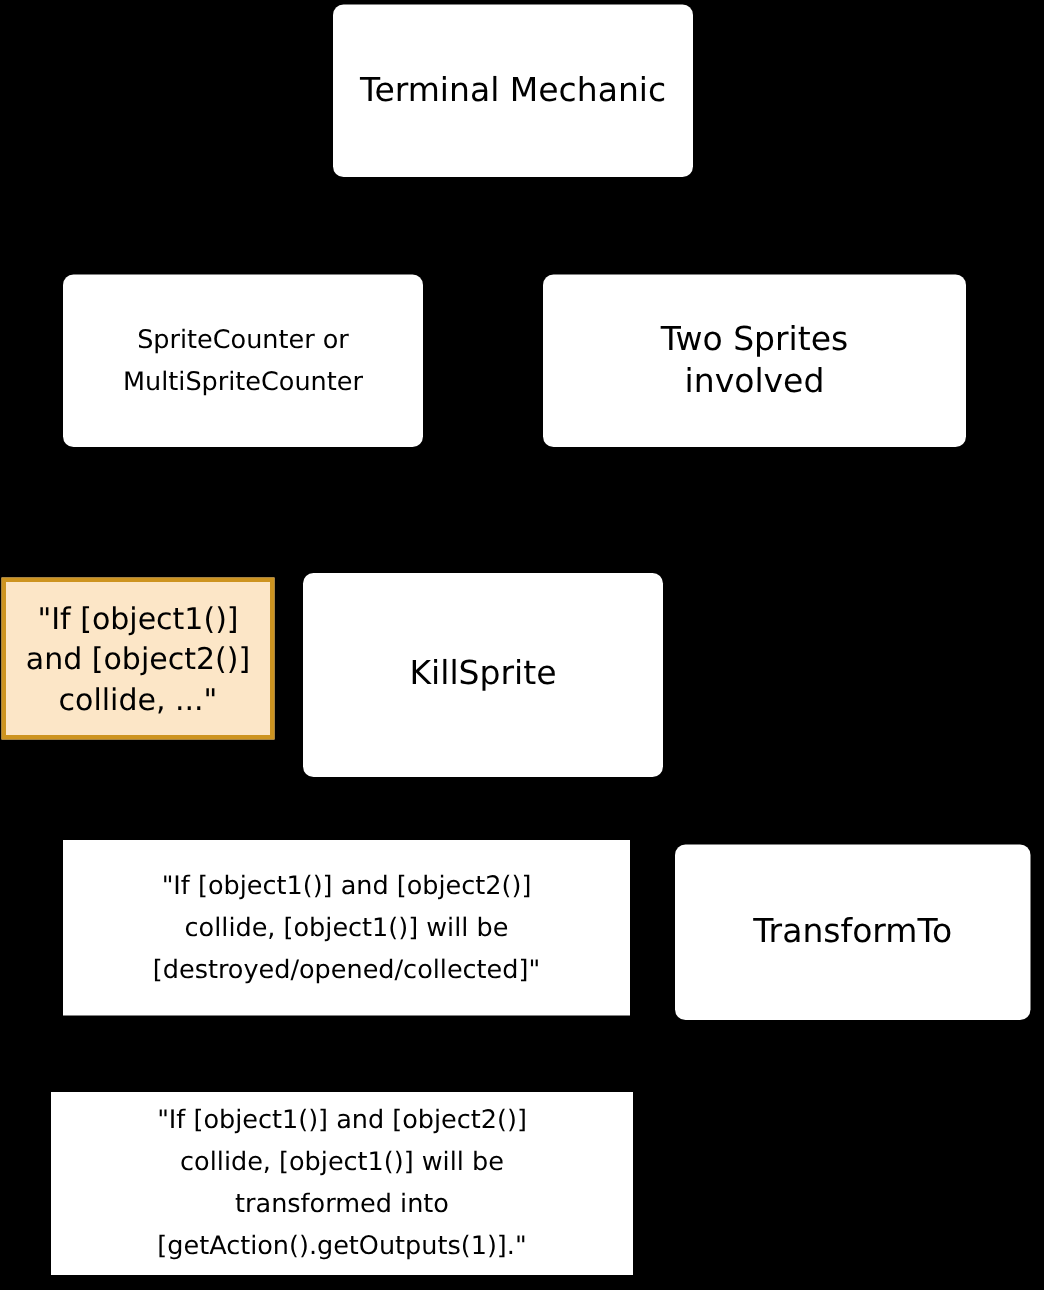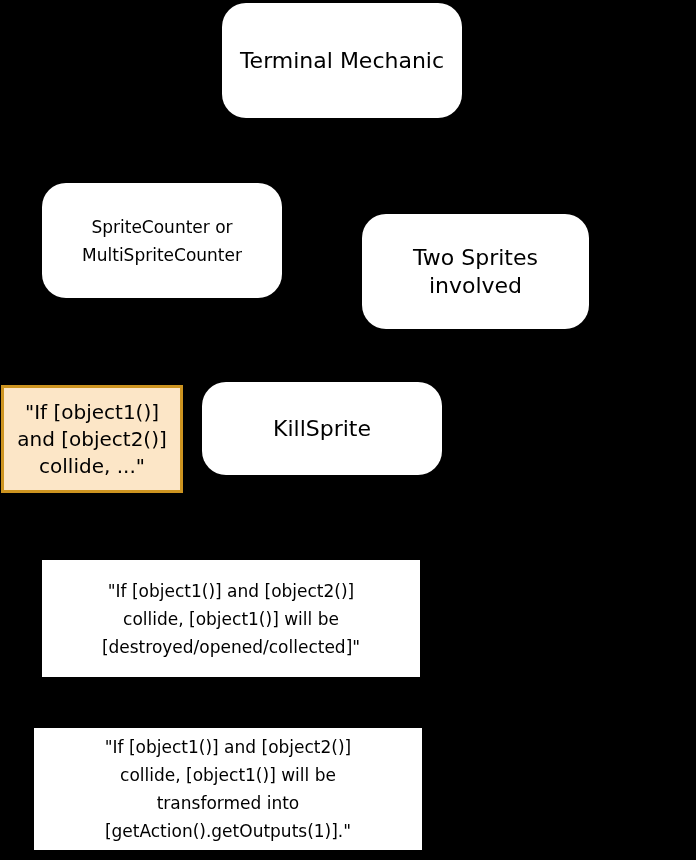--- a/index.html
+++ b/index.html
@@ -9,32 +9,32 @@
     font-family:"DejaVu Sans","Liberation Sans",sans-serif;
   }
   .diagram-canvas{position:absolute;left:0;top:0;width:696px;height:860px;background:#000000;}
   .node{
     position:absolute;box-sizing:border-box;
     display:flex;align-items:center;justify-content:center;
     background:#ffffff;color:#000000;
     text-align:center;white-space:pre-line;
     font-size:17px;line-height:28px;
   }
-  .rounded{border-radius:24px;}
+  .rounded{border-radius:7px;}
   .big{font-size:22px;}
   .highlight{
     background:#fce6c7;
     border:3px solid #cd9420;
     font-size:20px;line-height:27px;
   }
   #n1{left:222px;top:3px;width:240px;height:115px;}
   #n2{left:42px;top:183px;width:240px;height:115px;}
-  #n3{left:362px;top:183px;width:227px;height:115px;margin-top:31px;}
+  #n3{left:362px;top:183px;width:282px;height:115px;}
   #n4{left:1px;top:385px;width:182px;height:108px;}
-  #n5{left:202px;top:382px;width:240px;height:93px;}
+  #n5{left:202px;top:382px;width:240px;height:136px;}
   #n6{left:42px;top:560px;width:378px;height:117px;}
   #n7{left:450px;top:563px;width:237px;height:117px;}
   #n8{left:34px;top:728px;width:388px;height:122px;}
 </style>
 </head>
 <body>
 
 <div class="diagram-canvas">
 
   <div id="n1" class="node rounded big">
@@ -60,20 +60,23 @@
   <div id="n5" class="node rounded big">
     <span>KillSprite</span>
   </div>
 
   <div id="n6" class="node">
     <span>"If [object1()] and [object2()]
 collide, [object1()] will be
 [destroyed/opened/collected]"</span>
   </div>
 
+  <div id="n7" class="node rounded big">
+    <span>TransformTo</span>
+  </div>
 
   <div id="n8" class="node">
     <span>"If [object1()] and [object2()]
 collide, [object1()] will be
 transformed into
 [getAction().getOutputs(1)]."</span>
   </div>
 
 </div>
 

